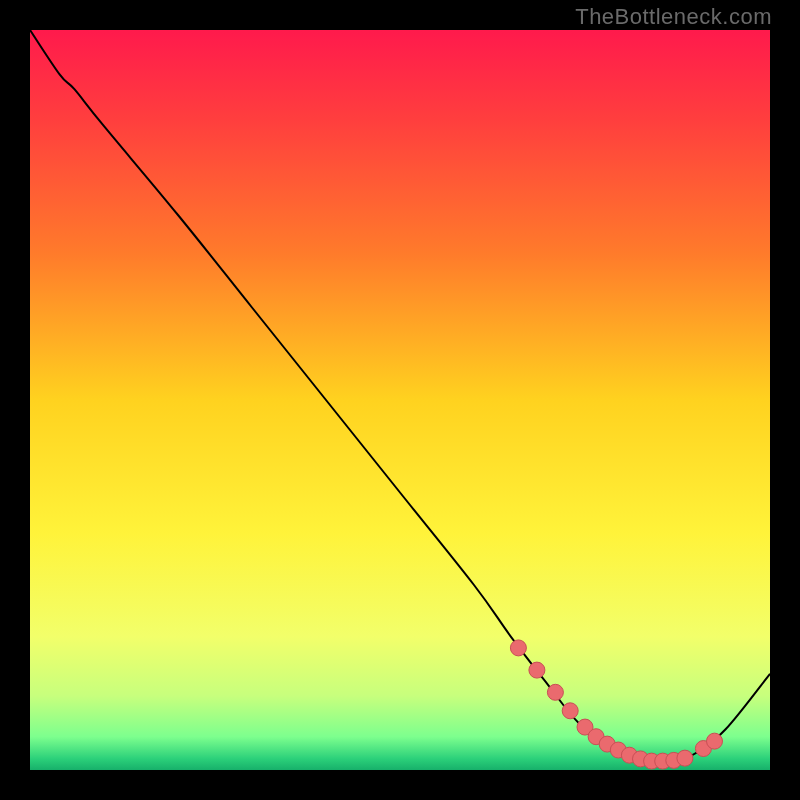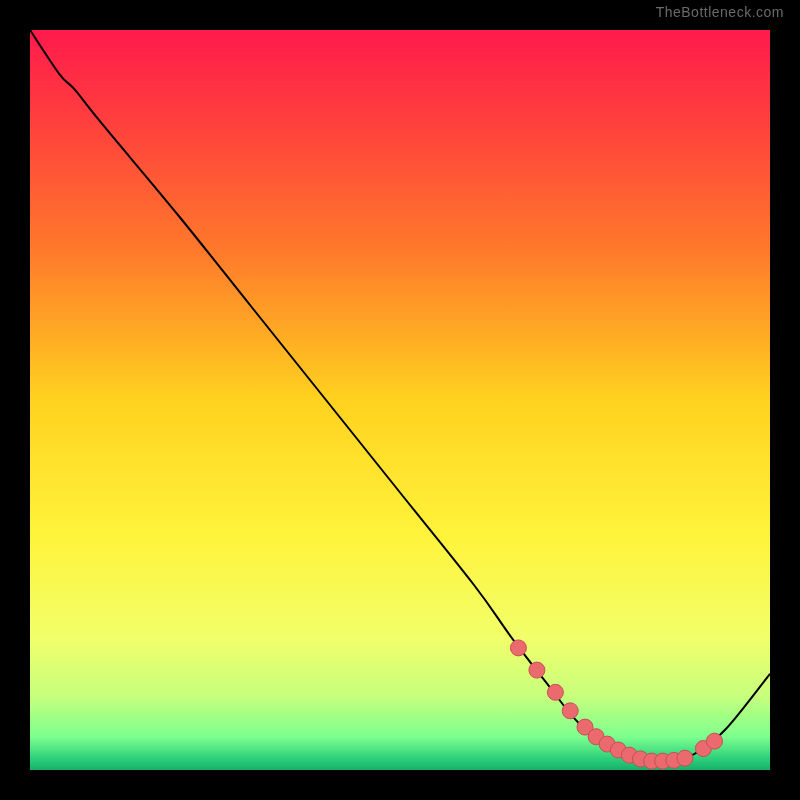--- a/index.html
+++ b/index.html
@@ -15,23 +15,23 @@
     position: absolute;
     top: 0;
     left: 0;
     width: 800px;
     height: 800px;
     background: #000;
   }
   .watermark {
     position: absolute;
     top: 4px;
-    right: 16px;
+    right: 28px;
     color: #6a6a6a;
-    font-size: 14px;
+    font-size: 22px;
     letter-spacing: 0.5px;
     font-weight: 400;
     z-index: 50;
   }
   .plot {
     position: absolute;
     left: 30px;
     top: 30px;
     width: 740px;
     height: 740px;

